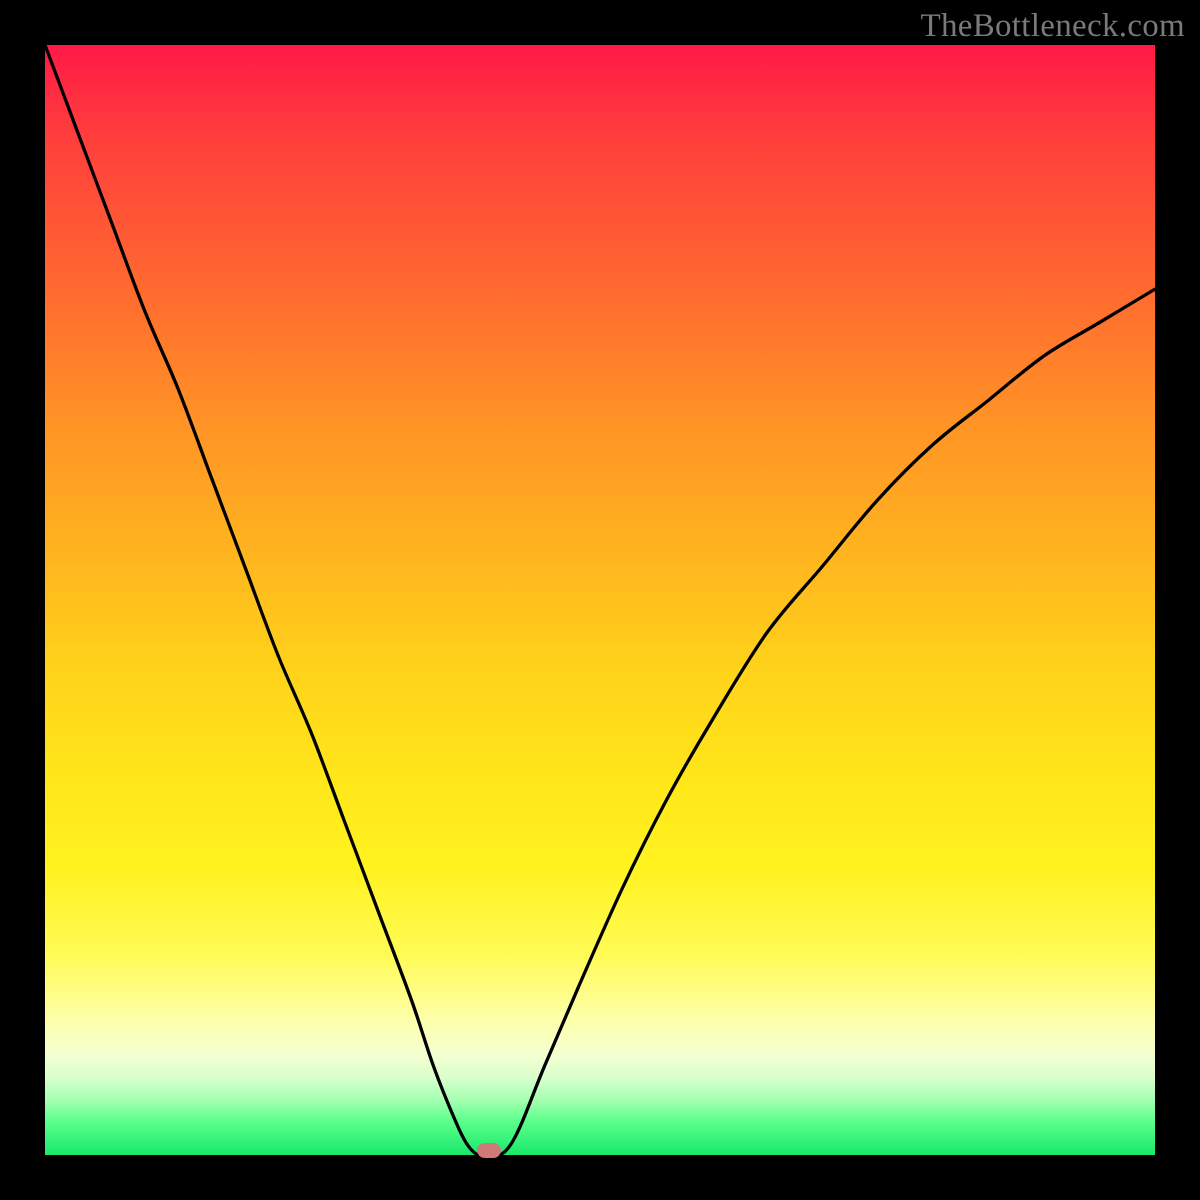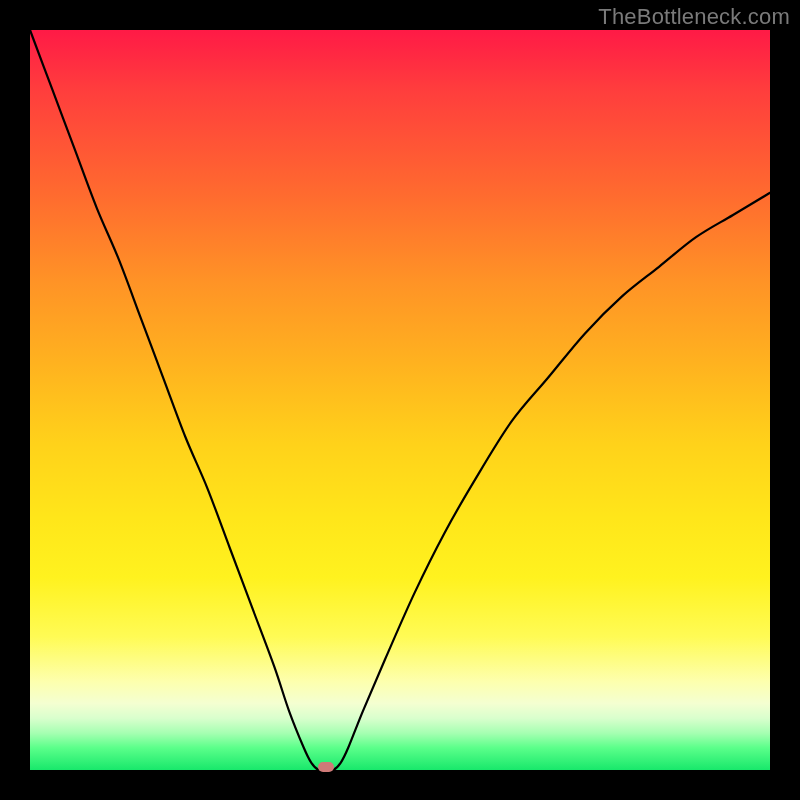--- a/index.html
+++ b/index.html
@@ -9,20 +9,21 @@
     height: 800px;
     background: #000;
     overflow: hidden;
     font-family: Arial, Helvetica, sans-serif;
   }
   .frame {
     position: relative;
     width: 800px;
     height: 800px;
     background: #000;
+    font-family: Liberation Serif, serif;
   }
   .plot-area {
     position: absolute;
     
     left: 30px;
     top: 30px;
     width: 740px;
     height: 740px;
     
     background: linear-gradient(

